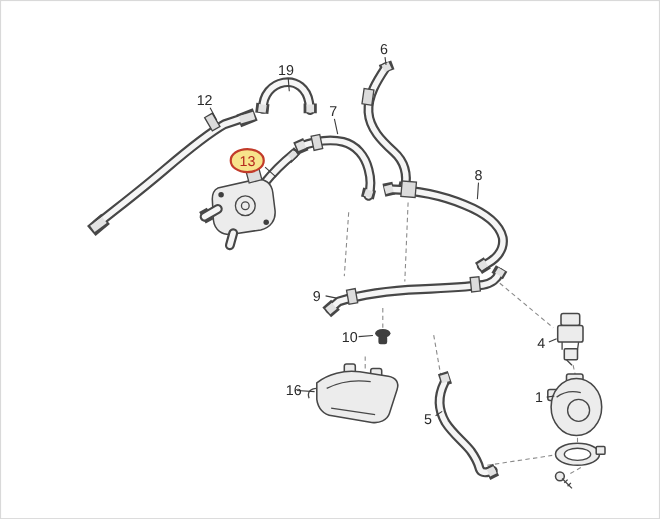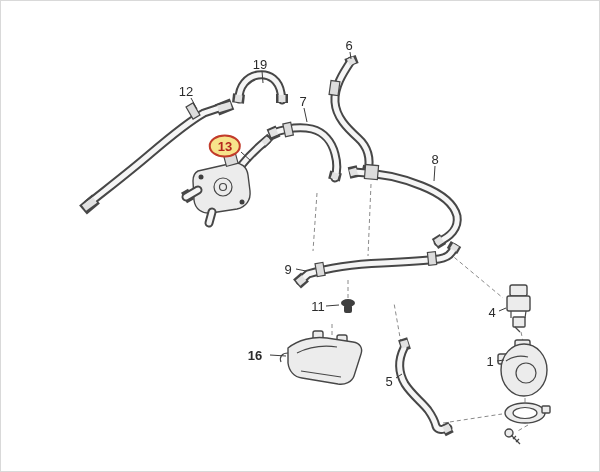--- a/index.html
+++ b/index.html
@@ -26,21 +26,21 @@
     position:absolute;transform:translate(-50%,-50%);
     font-size:13px;color:var(--label-text,#2b2b2b);
     cursor:pointer;line-height:1;user-select:none;
   }
   .callout.highlighted{
     background:var(--highlight-fill,#f7e38b);
     border:2px solid var(--highlight-border,#c23b2a);
     color:var(--highlight-text,#b5271d);
     border-radius:50%;
     padding:3px 7px;
-    font-weight:bold;
+    font-weight:normal;
     text-align:center;
   }
 </style>
 </head>
 <body>
 
 <div id="canvas">
 
   <svg width="600" height="472" viewBox="0 0 600 472">
 
@@ -202,19 +202,19 @@
     </g>
   </svg>
 
   <div class="callout" style="left:185px;top:90px;text-align:center;">12</div>
   <div class="callout" style="left:259px;top:63px;">19</div>
   <div class="callout" style="left:348px;top:44px;">6</div>
   <div class="callout" style="left:302px;top:100px;">7</div>
   <div class="callout highlighted" style="left:224px;top:145px;">13</div>
   <div class="callout" style="left:434px;top:158px;">8</div>
   <div class="callout" style="left:287px;top:268px;">9</div>
-  <div class="callout" style="left:317px;top:305px;">11</div>
-  <div class="callout" style="left:254px;top:354px;font-weight:bold;">16</div>
+  <div class="callout" style="left:317px;top:305px;">10</div>
+  <div class="callout" style="left:266px;top:354px;">16</div>
   <div class="callout" style="left:388px;top:380px;">5</div>
   <div class="callout" style="left:491px;top:311px;">4</div>
   <div class="callout" style="left:489px;top:360px;">1</div>
 
 </div>
 
 </body></html>

